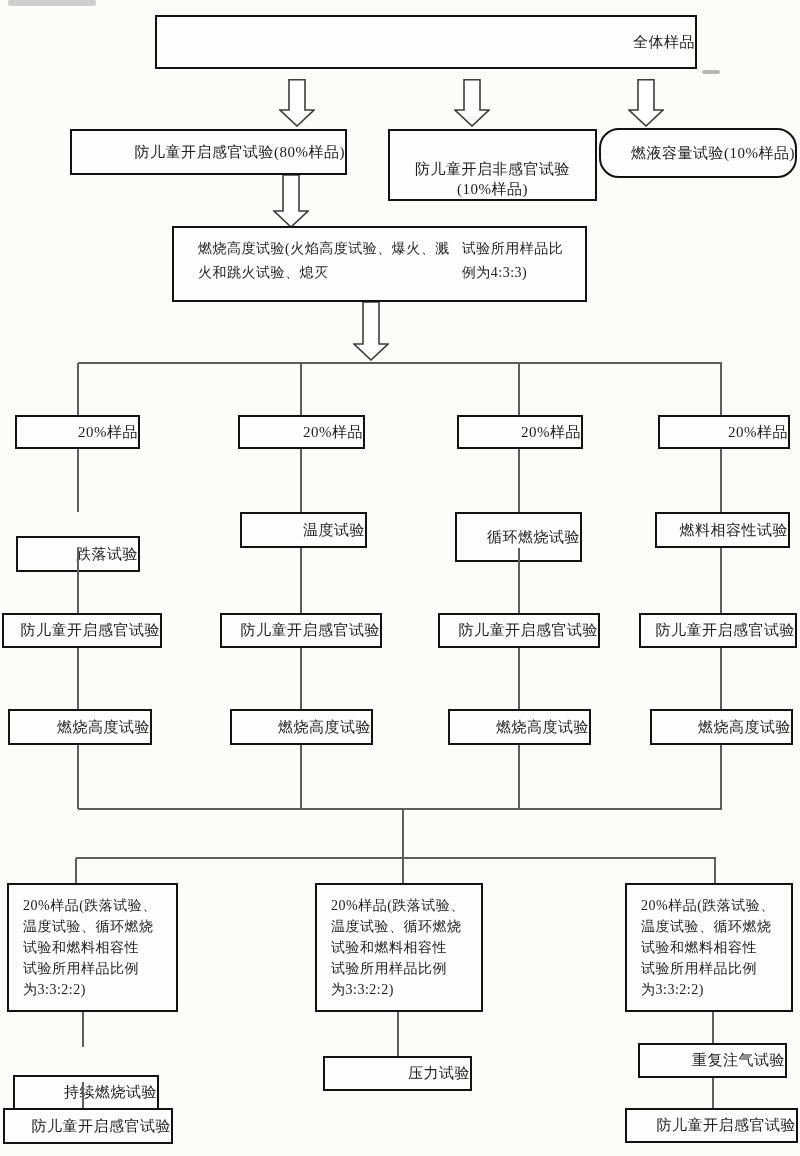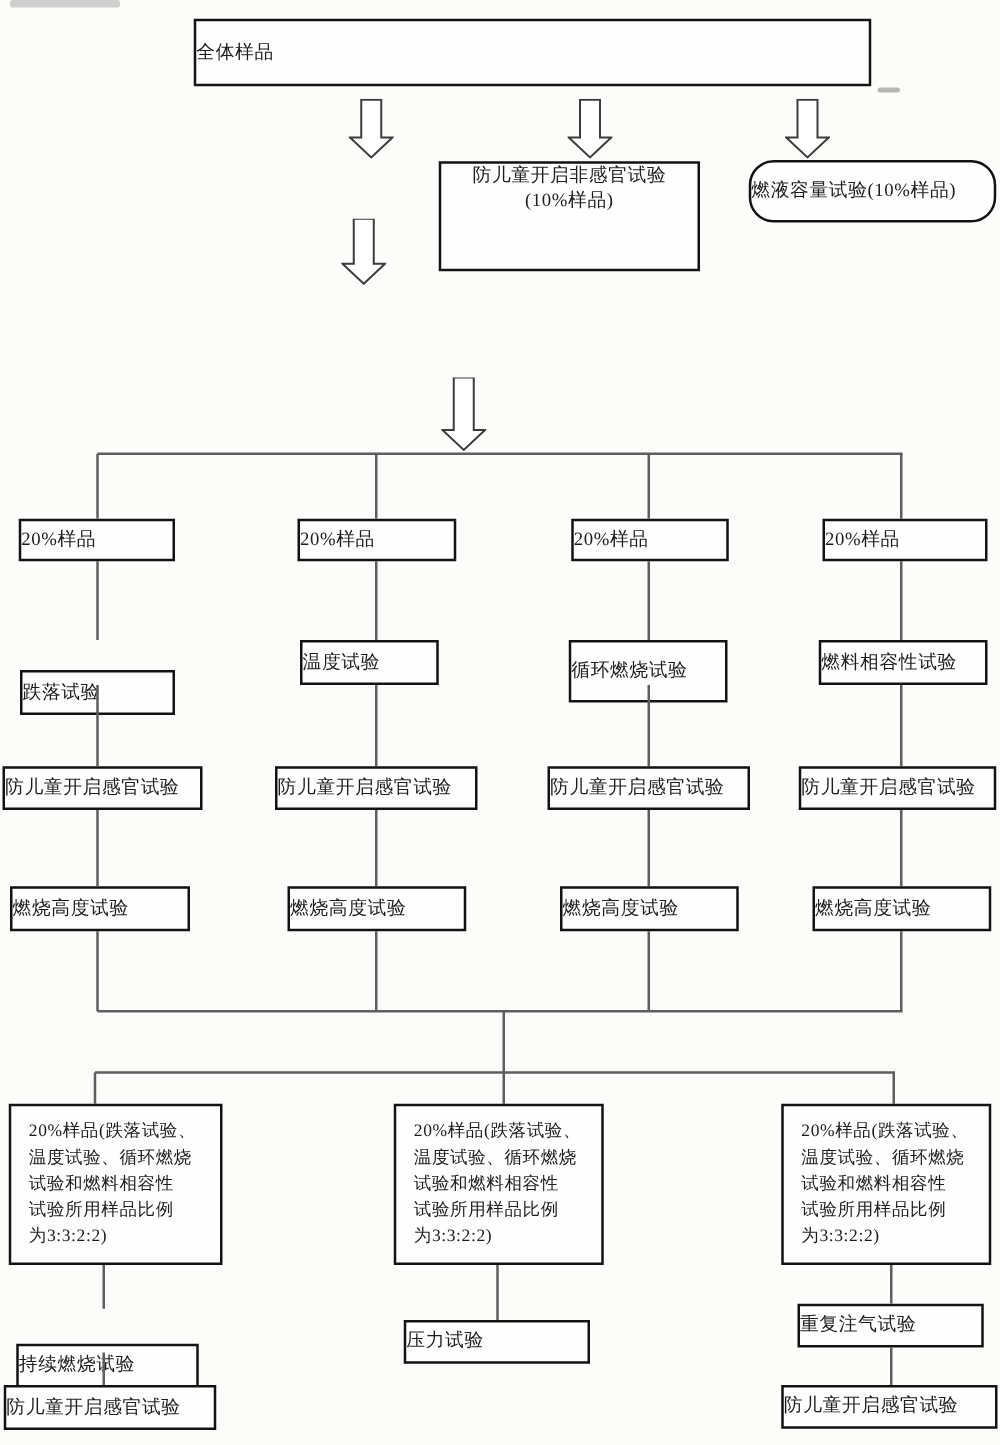--- a/index.html
+++ b/index.html
@@ -5,21 +5,21 @@
   html,body{margin:0;padding:0;background:#e8e8e6;}
   .canvas{
     position:relative;width:800px;height:1156px;margin:0 auto;
     background:#fcfcfb;overflow:hidden;
     font-family:"Liberation Serif","DejaVu Serif",serif;
     color:#1c1c1c;
   }
   .box{
     position:absolute;box-sizing:border-box;
     border:2.5px solid #121212;background:#fefefe;
-    display:flex;align-items:center;justify-content:flex-start;
+    display:flex;align-items:center;justify-content:flex-end;
     text-align:center;font-size:15px;line-height:1.35;
     letter-spacing:0.5px;
   }
   .box-2line{flex-direction:column;}
   .box-2line span{display:block;}
   .box-left{
     justify-content:flex-start;text-align:left;
     padding:4px 8px 4px 24px;font-size:14px;line-height:24px;
     align-items:flex-start;padding-top:9px;
   }
@@ -49,32 +49,39 @@
   <svg class="block-arrow" style="left:279px;top:79px;" width="36" height="48" viewBox="0 0 36 48">
     <polygon points="10,0.8 26,0.8 26,31 35,31 18,47 1,31 10,31" fill="#ffffff" stroke="#3c3c3c" stroke-width="1.6"></polygon>
   </svg>
   <svg class="block-arrow" style="left:454px;top:79px;" width="36" height="48" viewBox="0 0 36 48">
     <polygon points="10,0.8 26,0.8 26,31 35,31 18,47 1,31 10,31" fill="#ffffff" stroke="#3c3c3c" stroke-width="1.6"></polygon>
   </svg>
   <svg class="block-arrow" style="left:628px;top:79px;" width="36" height="48" viewBox="0 0 36 48">
     <polygon points="10,0.8 26,0.8 26,31 35,31 18,47 1,31 10,31" fill="#ffffff" stroke="#3c3c3c" stroke-width="1.6"></polygon>
   </svg>
 
-  <div class="box box-2line" style="left:351px;top:129px;width:209px;height:88px;">
+  <div class="box" style="left:70px;top:129px;width:277px;height:46px;">
+    <span>防儿童开启感官试验(80%样品)</span>
+  </div>
+  <div class="box box-2line" style="left:388px;top:129px;width:209px;height:72px;">
     <span>防儿童开启非感官试验</span>
     <span>(10%样品)</span>
   </div>
   <div class="box" style="left:599px;top:128px;width:198px;height:50px;border-radius:20px;">
     <span>燃液容量试验(10%样品)</span>
   </div>
 
   <svg class="block-arrow" style="left:273px;top:175px;" width="36" height="53" viewBox="0 0 36 53">
     <polygon points="10,0 26,0 26,36 35,36 18,52 1,36 10,36" fill="#ffffff" stroke="#3c3c3c" stroke-width="1.6"></polygon>
   </svg>
 
+  <div class="box box-left" style="left:172px;top:226px;width:415px;height:76px;">
+    <span>燃烧高度试验(火焰高度试验、爆火、溅火和跳火试验、熄灭</span>
+    <span>试验所用样品比例为4:3:3)</span>
+  </div>
 
   <svg class="block-arrow" style="left:353px;top:302px;" width="36" height="59" viewBox="0 0 36 59">
     <polygon points="10,0 26,0 26,42 35,42 18,58 1,42 10,42" fill="#ffffff" stroke="#3c3c3c" stroke-width="1.6"></polygon>
   </svg>
 
   <div class="hline" style="left:78px;top:362px;width:644px;"></div>
   <div class="vline" style="left:77px;top:363px;height:52px;"></div>
   <div class="vline" style="left:300px;top:363px;height:52px;"></div>
   <div class="vline" style="left:518px;top:363px;height:52px;"></div>
   <div class="vline" style="left:720px;top:363px;height:52px;"></div>
@@ -93,21 +100,21 @@
   </div>
 
   <div class="vline" style="left:77px;top:449px;height:63px;"></div>
   <div class="vline" style="left:300px;top:449px;height:63px;"></div>
   <div class="vline" style="left:518px;top:449px;height:63px;"></div>
   <div class="vline" style="left:720px;top:449px;height:63px;"></div>
 
   <div class="box" style="left:16px;top:536px;width:124px;height:36px;">
     <span>跌落试验</span>
   </div>
-  <div class="box" style="left:240px;top:512px;width:111px;height:36px;">
+  <div class="box" style="left:240px;top:512px;width:127px;height:36px;">
     <span>温度试验</span>
   </div>
   <div class="box" style="left:455px;top:512px;width:127px;height:50px;">
     <span>循环燃烧试验</span>
   </div>
   <div class="box" style="left:655px;top:512px;width:135px;height:36px;">
     <span>燃料相容性试验</span>
   </div>
 
   <div class="vline" style="left:77px;top:548px;height:65px;"></div>

